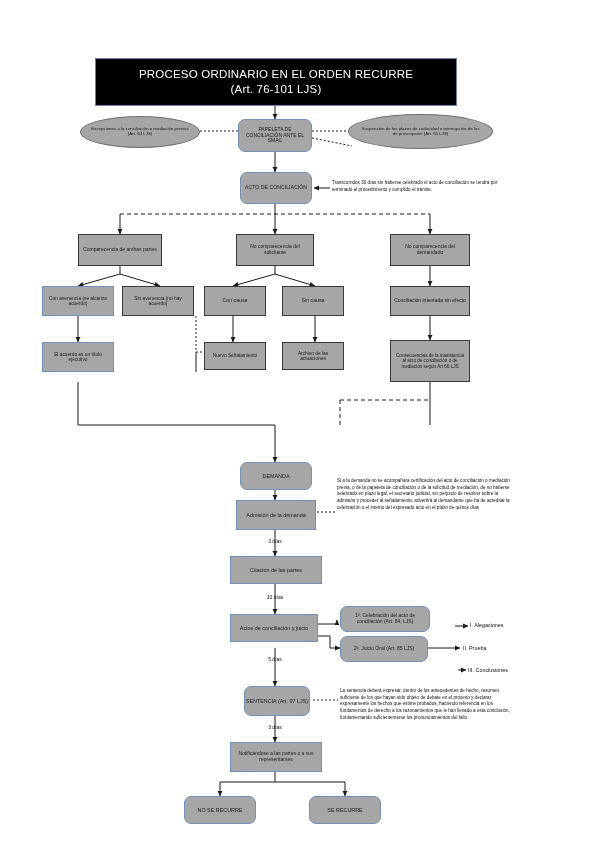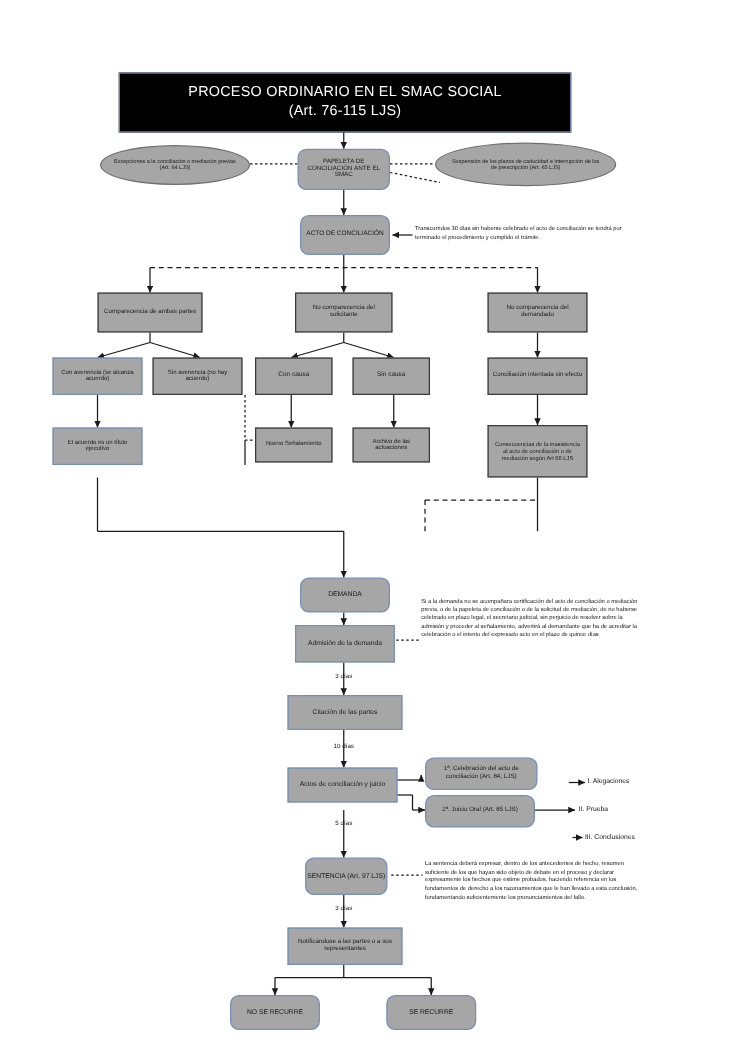--- a/index.html
+++ b/index.html
@@ -107,22 +107,22 @@
 
       <path d="M275,772 L275,782"></path>
       <path d="M220,782 L345,782"></path>
       <path d="M220,782 L220,796" marker-end="url(#ar)"></path>
       <path d="M345,782 L345,796" marker-end="url(#ar)"></path>
     </g>
   </svg>
 
   <div class="title" style="left:95px;top:58px;width:360px;height:46px;">
     <div>
-      <div>PROCESO ORDINARIO EN EL SMAC SOCIAL</div>
-      <div>(Art. 76-115 LJS)</div>
+      <div>PROCESO ORDINARIO EN EL ORDEN RECURRE</div>
+      <div>(Art. 76-101 LJS)</div>
     </div>
   </div>
 
   <div class="node ell" style="left:80px;top:116px;width:120px;height:32px;font-size:4.4px;padding:0 8px;">Excepciones a la conciliación o mediación previas (Art. 64 LJS)</div>
 
   <div class="node rnd" style="left:238px;top:119px;width:74px;height:33px;font-size:5px;padding:0 3px;">PAPELETA DE CONCILIACIÓN ANTE EL SMAC</div>
 
   <div class="node ell" style="left:348px;top:114px;width:145px;height:35px;font-size:4.4px;padding:0 10px;">Suspensión de los plazos de caducidad e interrupción de los de prescripción (Art. 65 LJS)</div>
 
   <div class="node rnd" style="left:240px;top:172px;width:72px;height:32px;font-size:5.2px;">ACTO DE CONCILIACIÓN</div>

